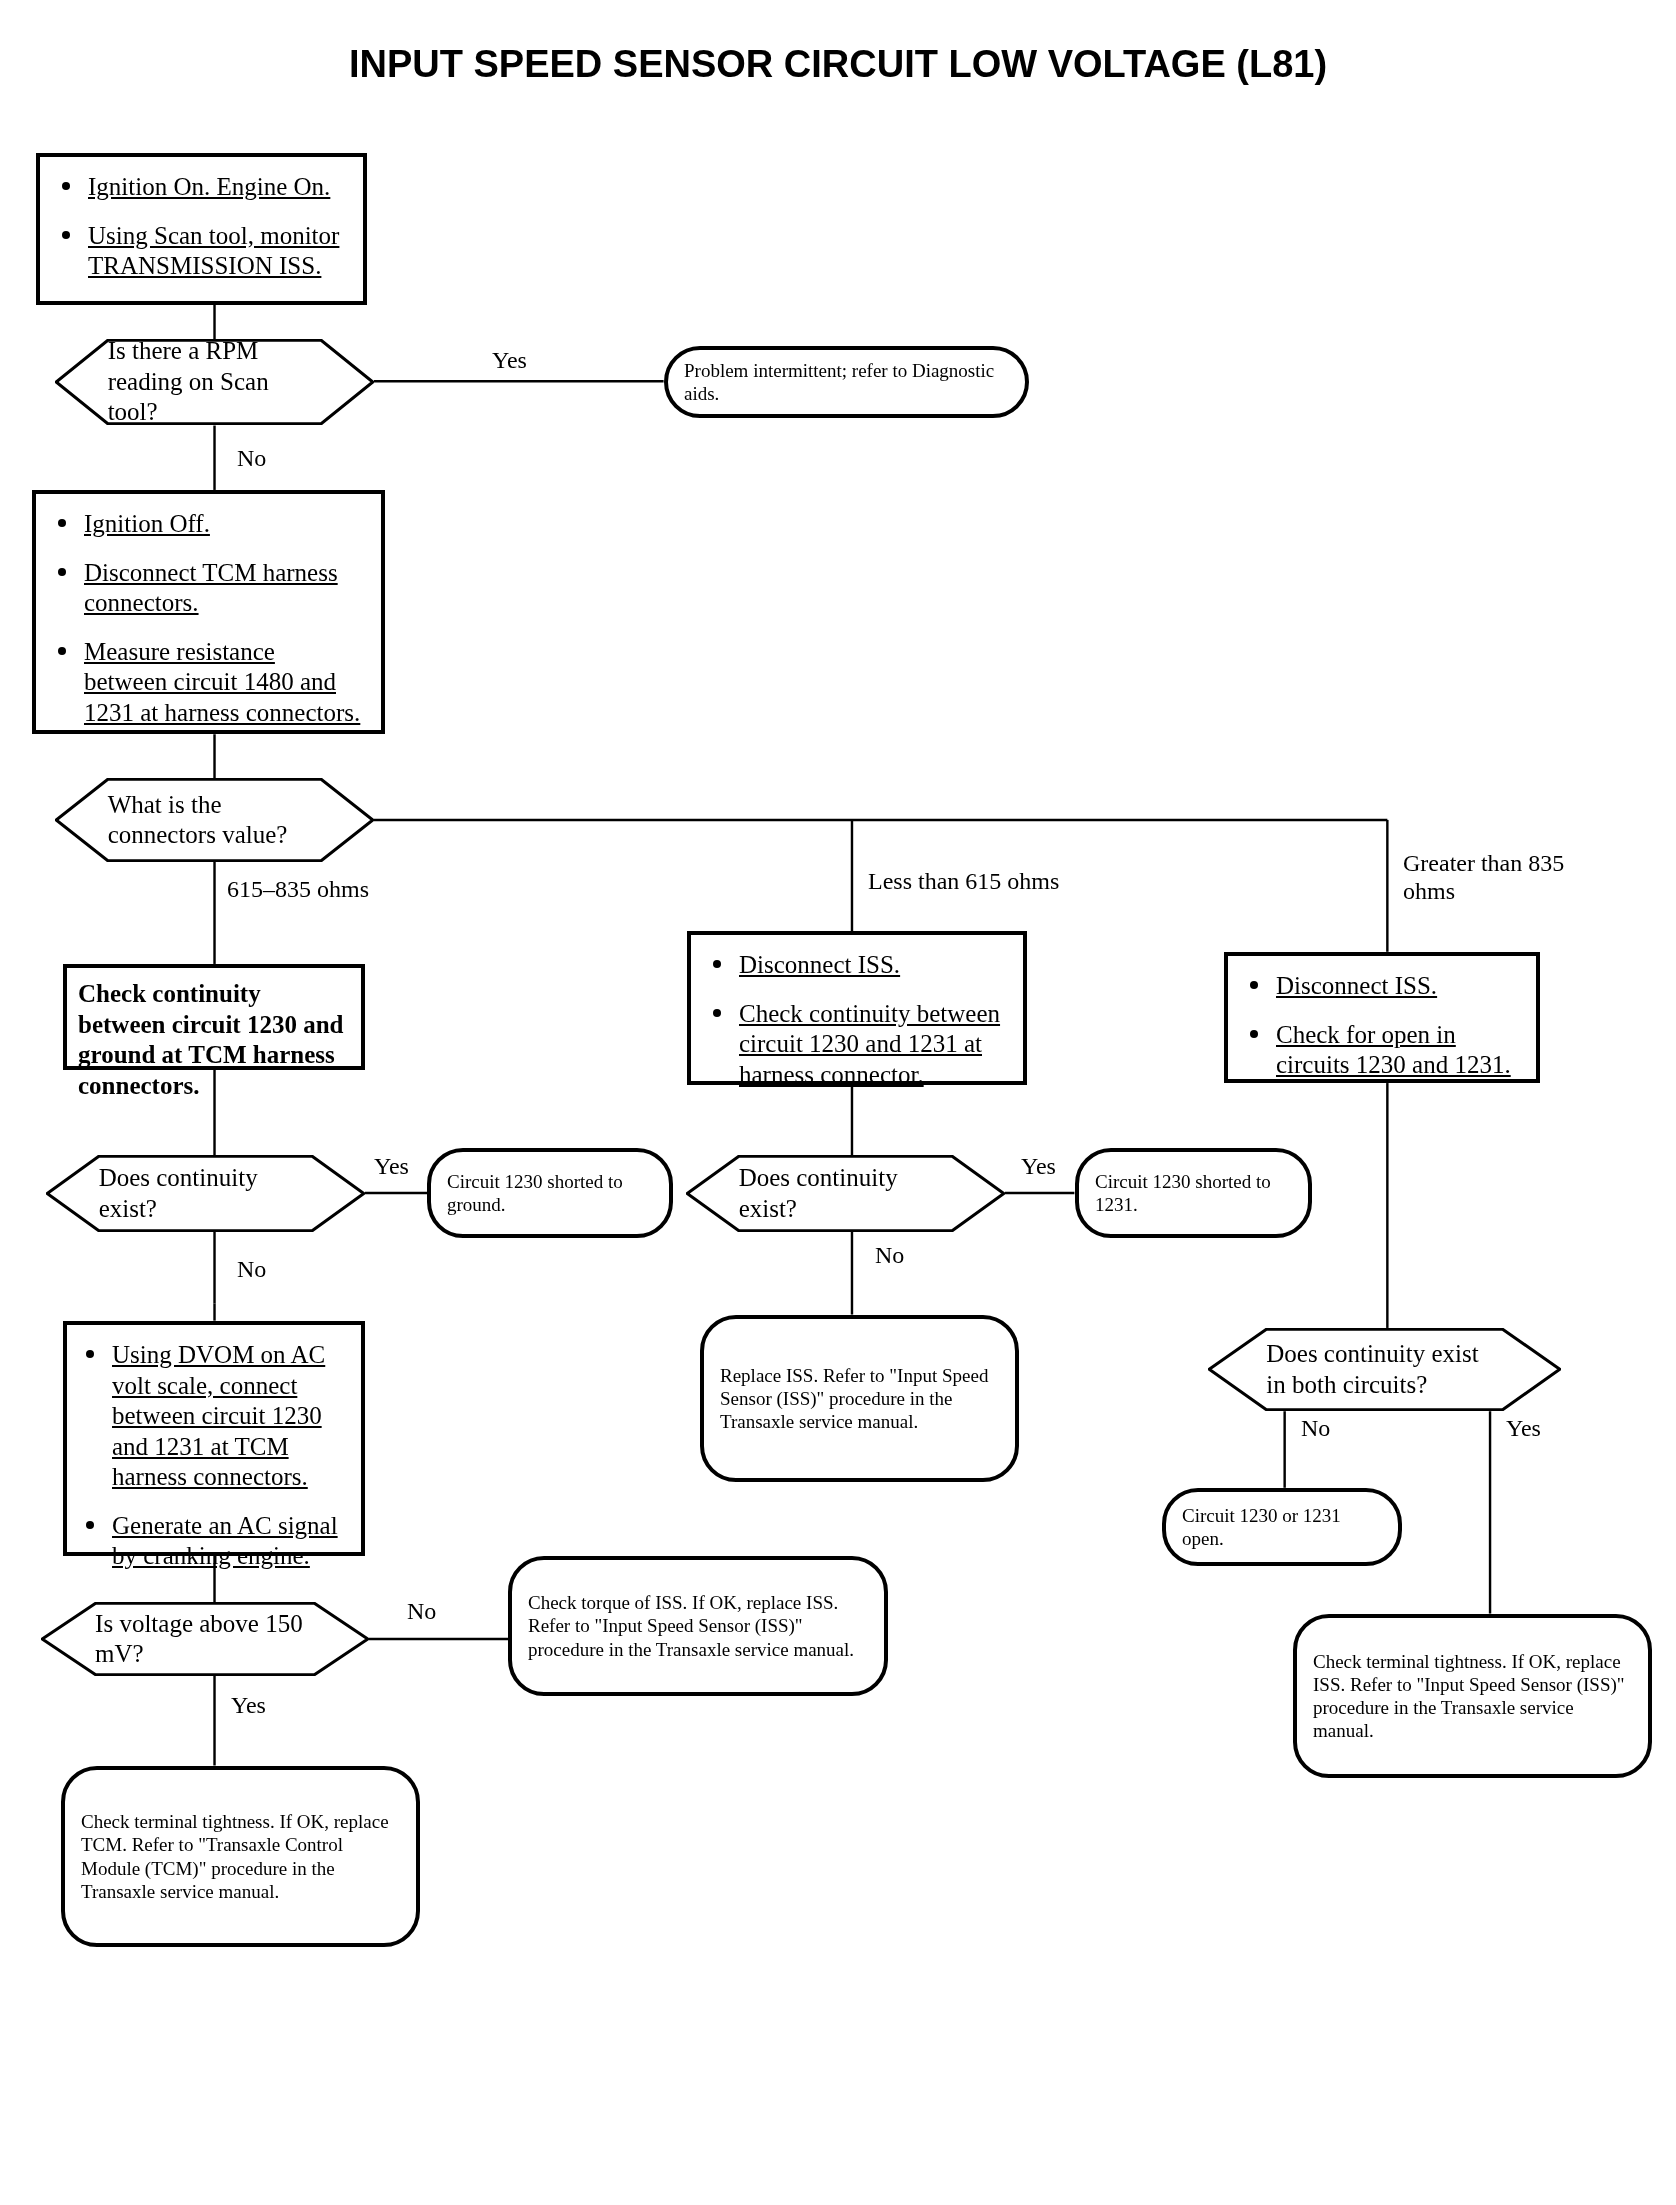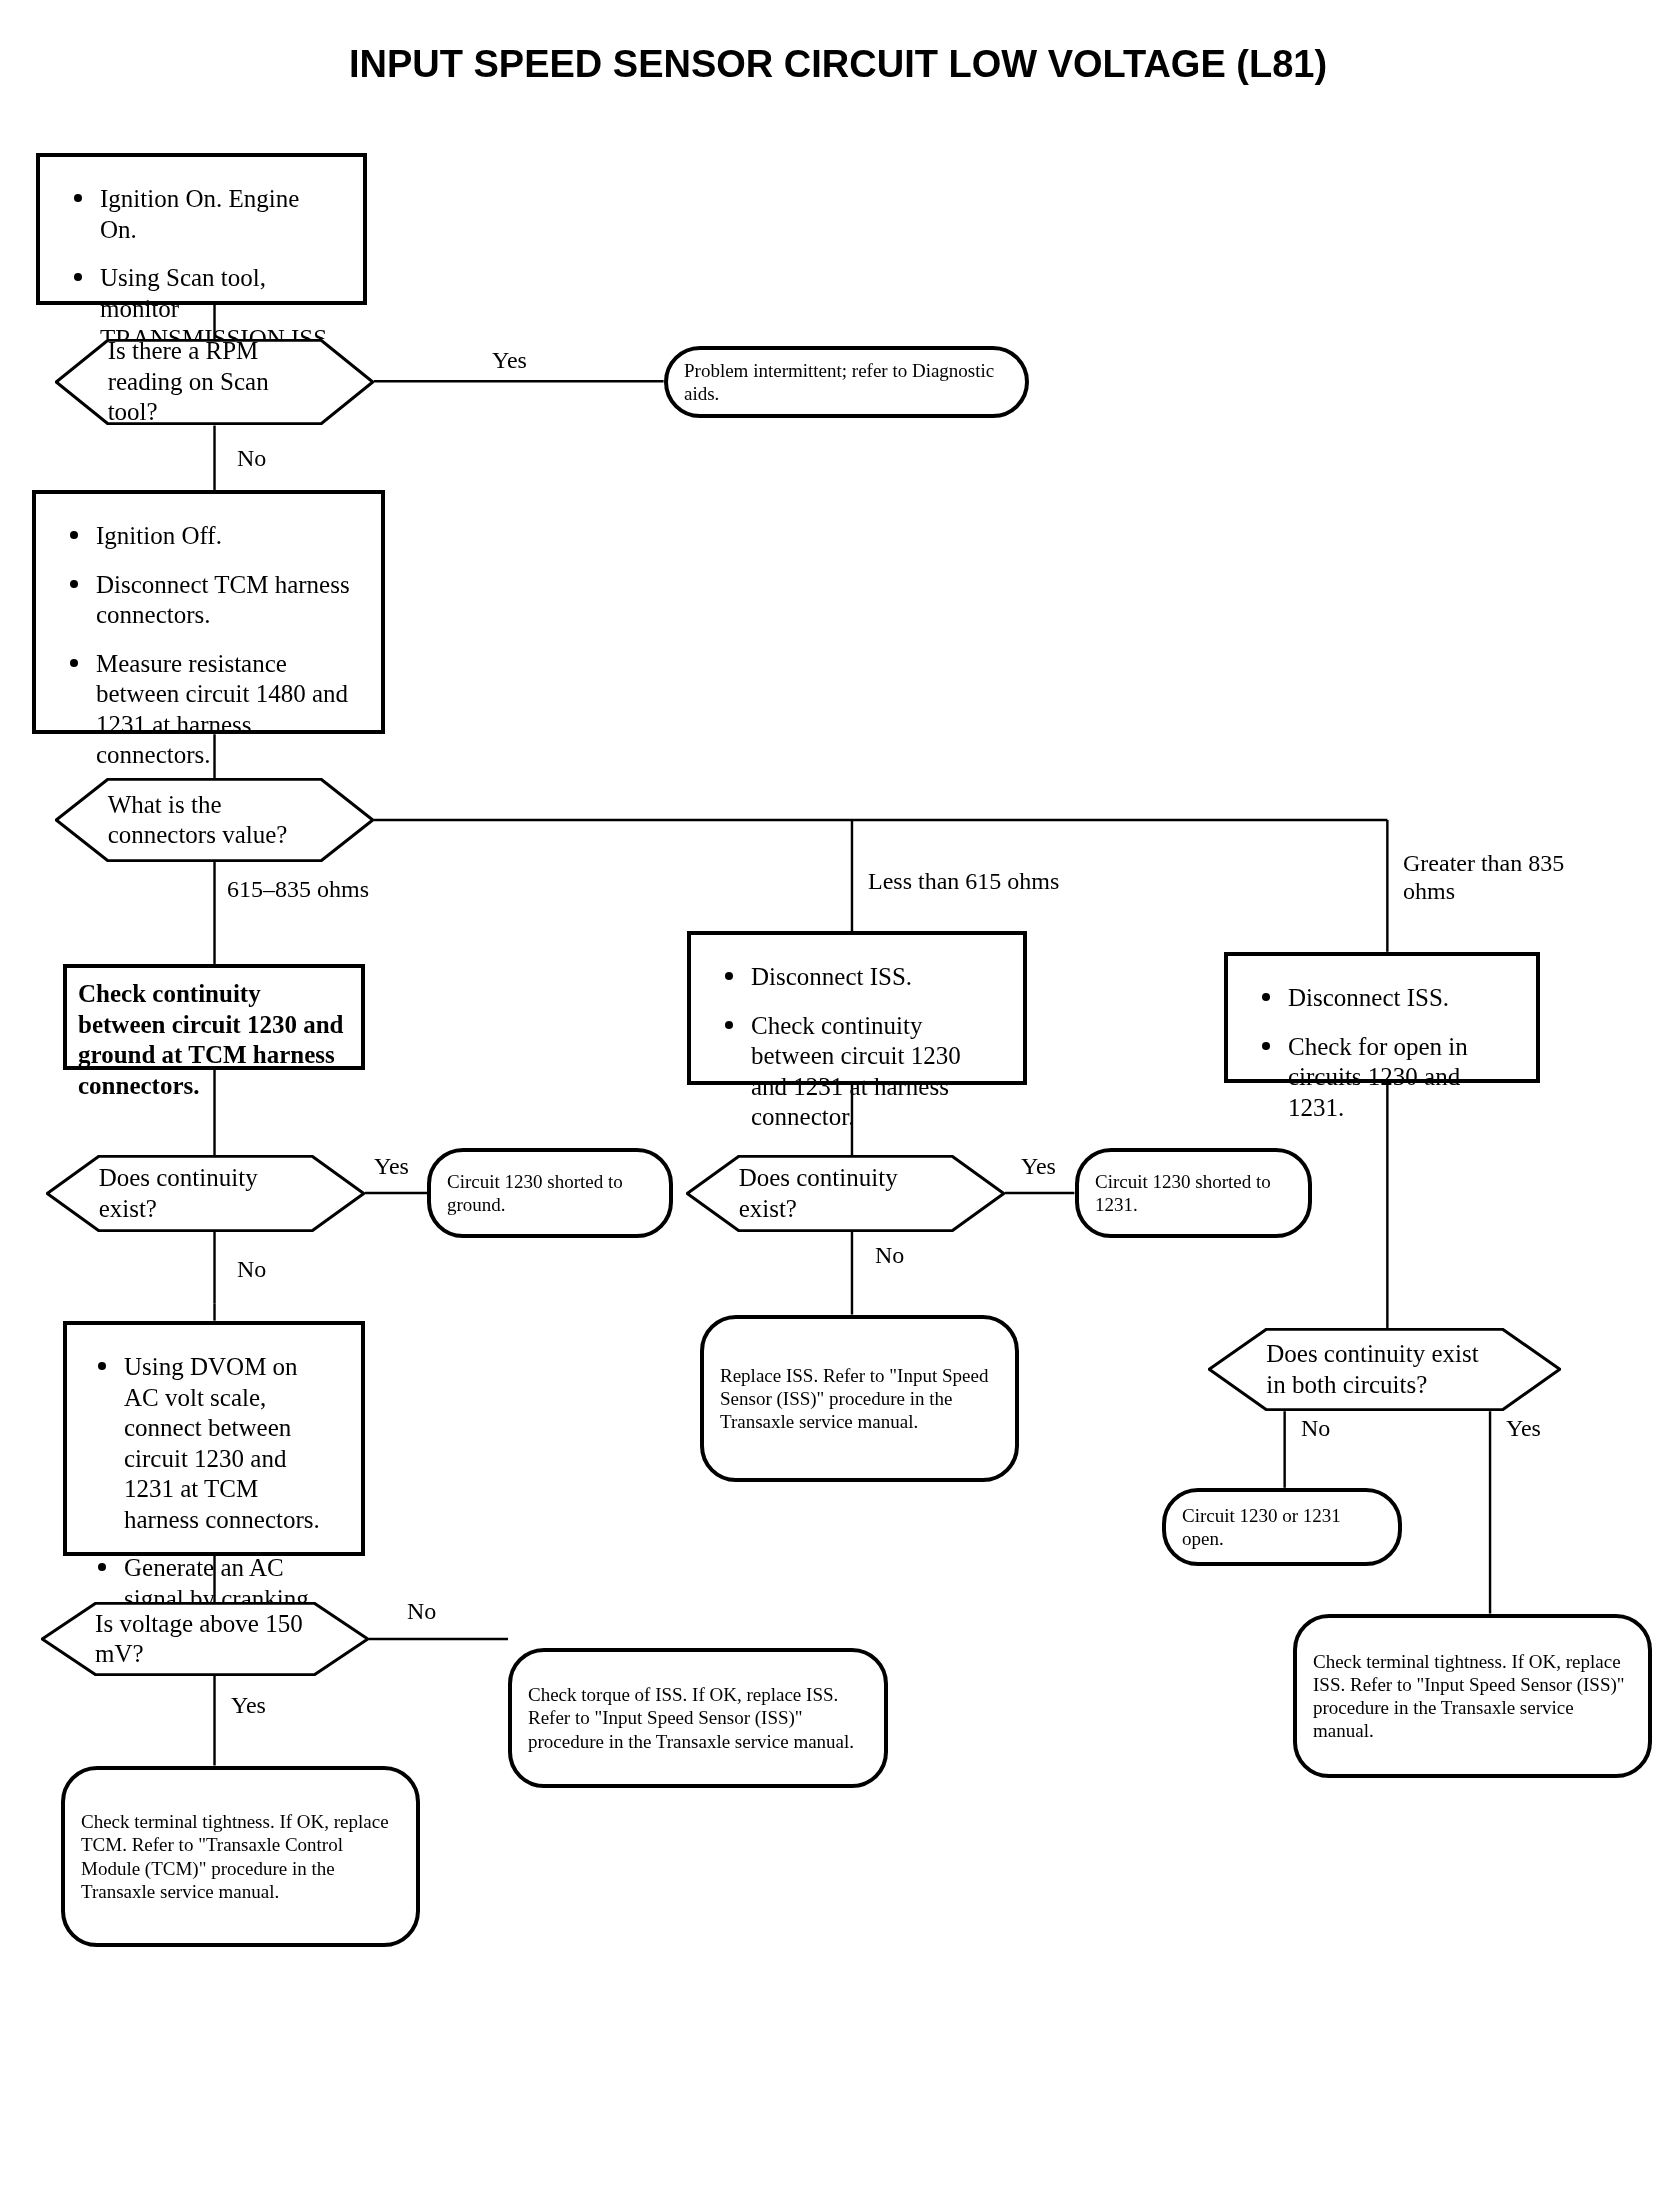--- a/index.html
+++ b/index.html
@@ -56,21 +56,21 @@
     border:4.9px solid #000;
     border-radius:36px;
     padding:9.7px 16px;
     font-size:19px;
     line-height:1.22;
     display:flex;align-items:center;
   }
   .term .ttxt{width:100%;}
 
   
-  ul.bl{margin:16px;padding:0;list-style:none;}
+  ul.bl{margin:4px;padding:0;list-style:none;text-decoration:underline;}
   ul.bl li{
     position:relative;
     padding-left:33px;
     margin:0 0 18px 0;
   }
   ul.bl li:last-child{margin-bottom:0;}
   ul.bl li::before{
     content:"";
     position:absolute;
     left:7.3px;top:10.3px;
@@ -231,21 +231,21 @@
     </ul>
   </div>
 
   <div class="node hex" style="left:41px;top:1602px;width:328px;height:74px;">
     <svg viewBox="0 0 540 122" preserveAspectRatio="none">
       <polygon points="90,2 450,2 538,61 450,120 90,120 2,61" fill="none" stroke="#000" stroke-width="3" vector-effect="non-scaling-stroke"></polygon>
     </svg>
     <div class="htxt">Is voltage above 150 mV?</div>
   </div>
 
-  <div class="node term" style="left:508px;top:1648px;width:380px;height:140px;">
+  <div class="node term" style="left:508px;top:1556px;width:380px;height:140px;">
     <div class="ttxt">Check torque of ISS. If OK, replace ISS. Refer to "Input Speed Sensor (ISS)" procedure in the Transaxle service manual.</div>
   </div>
 
   <div class="node term" style="left:61px;top:1766px;width:359px;height:181px;">
     <div class="ttxt">Check terminal tightness. If OK, replace TCM. Refer to "Transaxle Control Module (TCM)" procedure in the Transaxle service manual.</div>
   </div>
 
   <div class="node term" style="left:1293px;top:1614px;width:359px;height:164px;">
     <div class="ttxt">Check terminal tightness. If OK, replace ISS. Refer to "Input Speed Sensor (ISS)" procedure in the Transaxle service manual.</div>
   </div>

